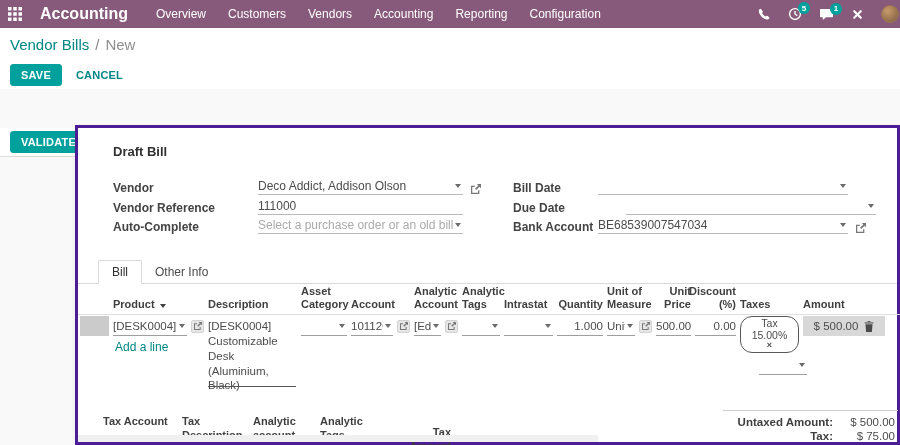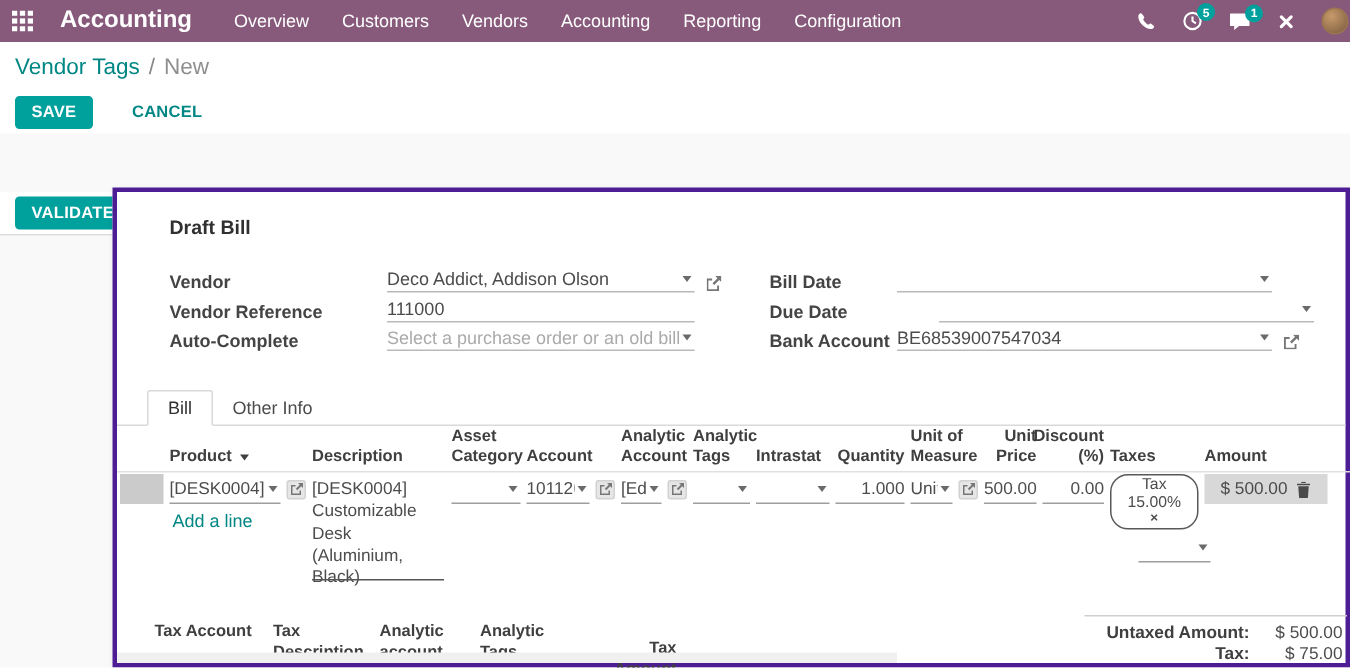--- a/index.html
+++ b/index.html
@@ -34,21 +34,21 @@
   }
 
   
   .crumb-row { position:absolute; top:28px; left:0; width:900px; height:32px; background:#fff;
     display:flex; align-items:center; padding-left:10px; font-size:15px; }
   .crumb-row .parent { color:#008784; cursor:pointer; }
   .crumb-row .sep { color:#888; margin:0 6px; }
   .crumb-row .current { color:#8f8f8f; }
 
   .action-row { position:absolute; top:60px; left:0; width:900px; height:29px; background:#fff;
-    display:flex; align-items:center; padding-left:10px; gap:26px; }
+    display:flex; align-items:center; padding-left:10px; gap:14px; }
   .btn-teal {
     background:#00A09D; color:#fff; border:1px solid #00A09D; border-radius:3px;
     font-size:11px; font-weight:bold; padding:4px 10px; cursor:pointer; letter-spacing:.2px;
     font-family:"Liberation Sans", sans-serif;
   }
   .btn-link { color:#008784; font-size:11px; font-weight:bold; cursor:pointer; letter-spacing:.2px; }
 
   .status-row { position:absolute; top:89px; left:0; width:900px; height:29px; background:#fff;
     border-bottom:1px solid #dcdcdc; display:flex; align-items:center; padding-left:10px; gap:14px;margin-top:39px; }
   .status-pipe { margin-left:auto; height:29px; display:flex; align-items:stretch; }
@@ -222,21 +222,21 @@
           <g transform="rotate(-45 8 8)">
               <rect x="6.7" y="1" width="2.6" height="14" rx="1.3"></rect>
             </g>
         </svg>
       </div>
       <div class="avatar"></div>
     </div>
   </div>
 
   <div class="crumb-row">
-    <span class="parent">Vendor Tags</span>
+    <span class="parent">Vendor Bills</span>
     <span class="sep">/</span>
     <span class="current">New</span>
   </div>
 
   <div class="action-row">
     <button class="btn-teal">SAVE</button>
     <span class="btn-link">CANCEL</span>
   </div>
 
   <div class="status-row">

